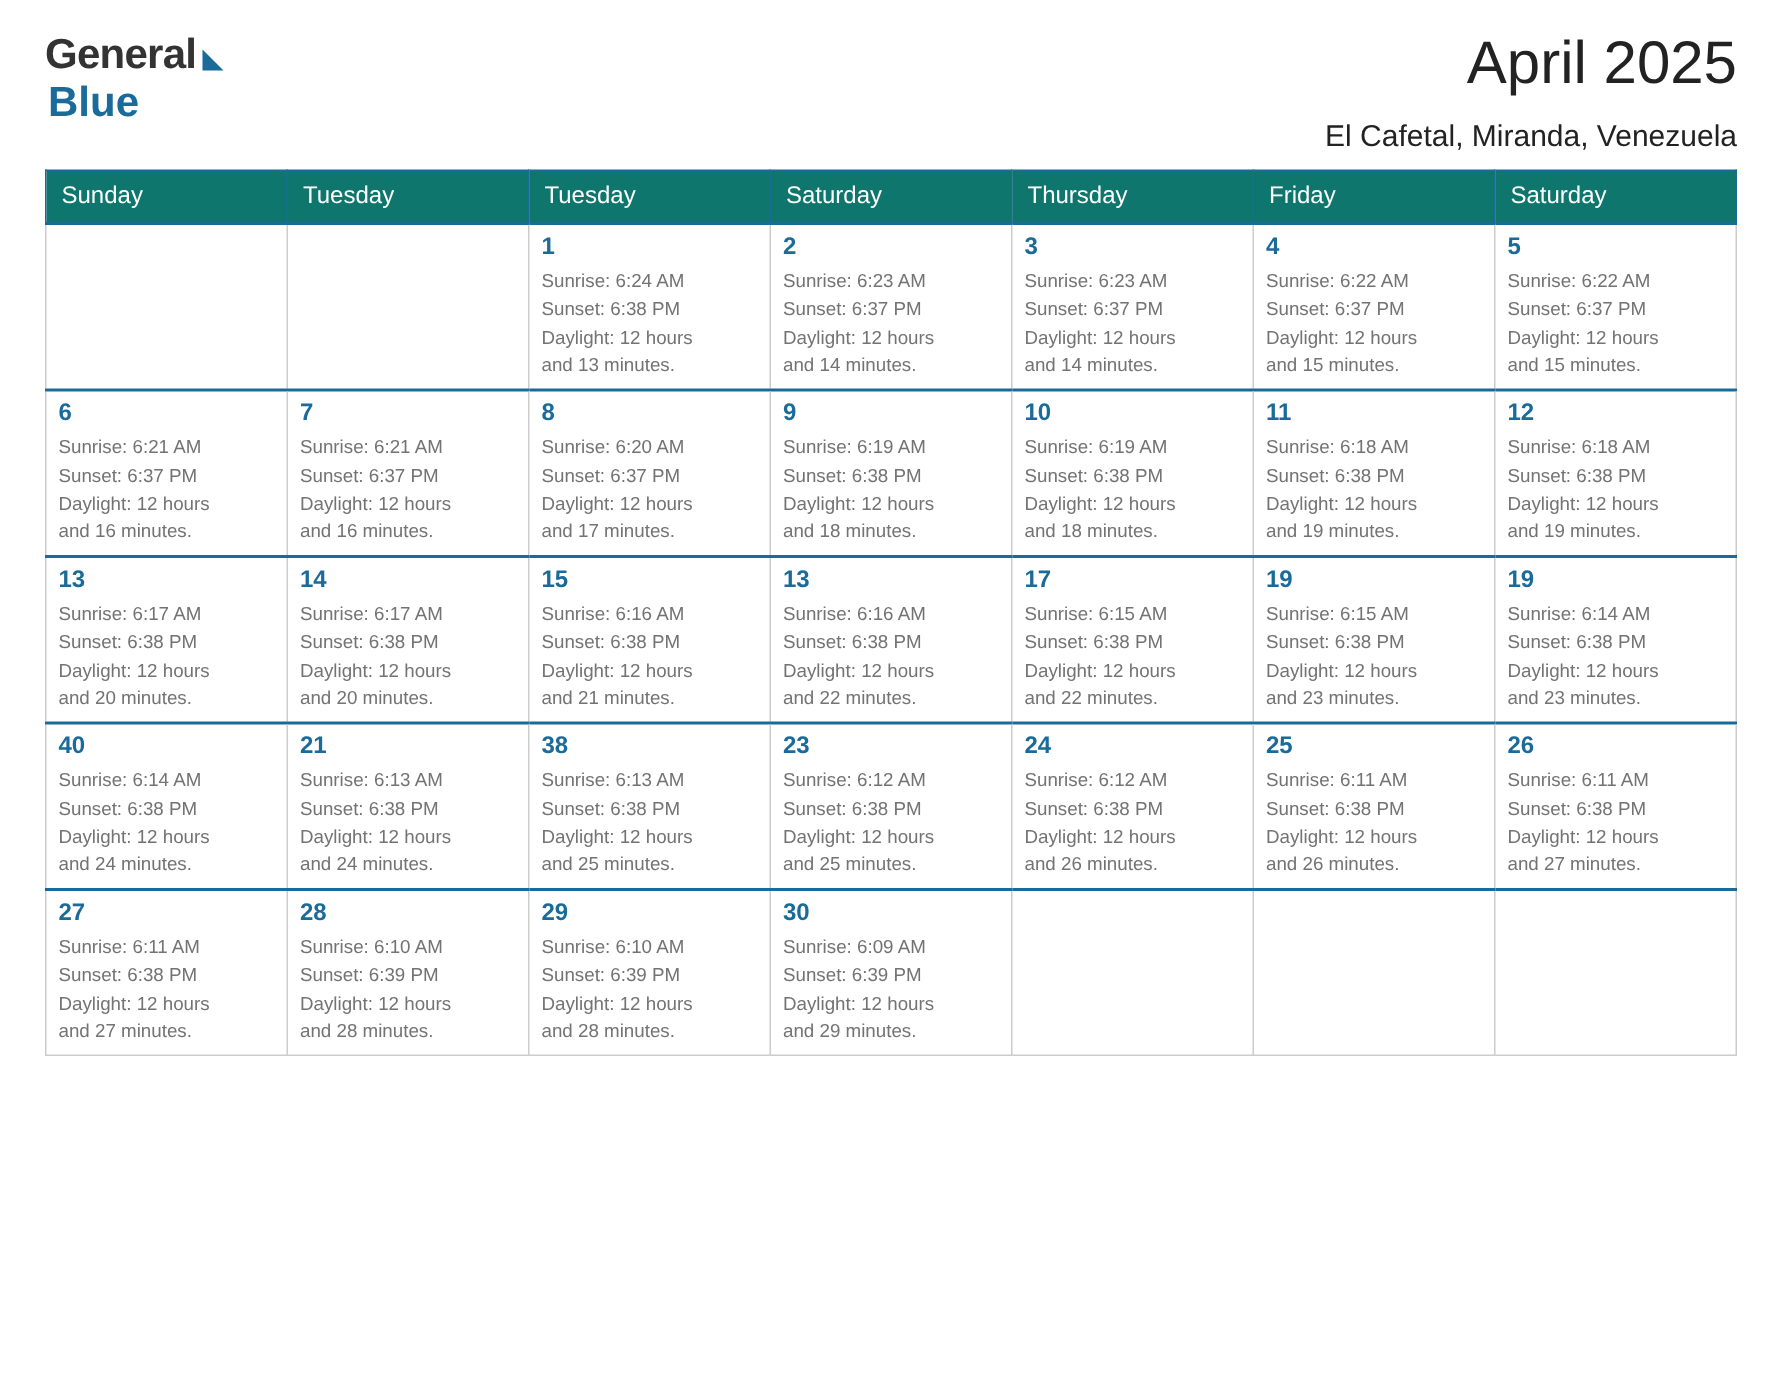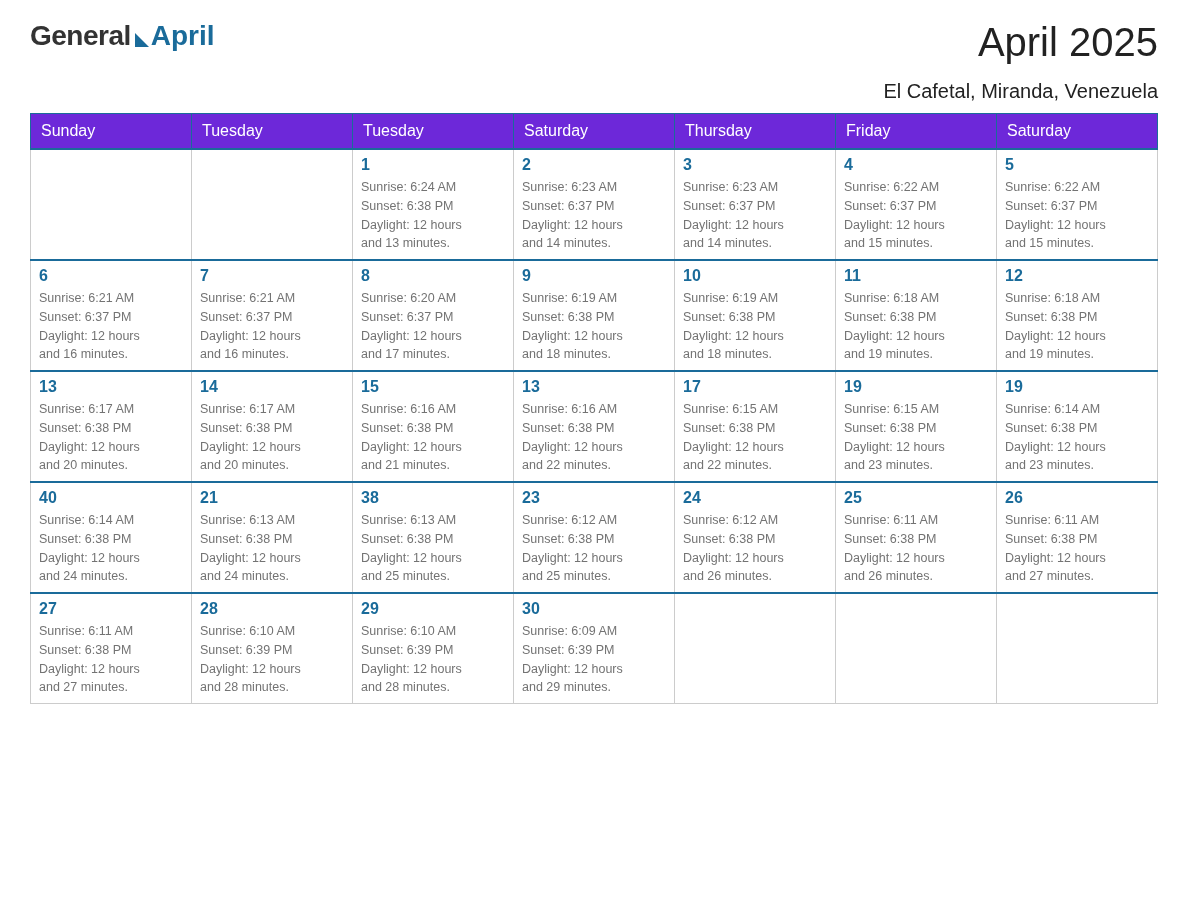--- a/index.html
+++ b/index.html
@@ -12,21 +12,21 @@
       padding: 20px 30px 30px 30px;
     }
     .header {
       display: flex;
       justify-content: space-between;
       align-items: flex-start;
       margin-bottom: 10px;
     }
     .logo {
       display: flex;
-      flex-direction: row;
+      flex-direction: column;
       align-items: flex-start;
     }
     .logo-top {
       display: flex;
       align-items: center;
     }
     .logo-general {
       font-size: 28px;
       font-weight: bold;
       color: #333;
@@ -60,21 +60,21 @@
       font-size: 20px;
       color: #222;
       margin-top: 16px;
     }
     .calendar {
       width: 100%;
       border-collapse: collapse;
       margin-top: 10px;
     }
     .calendar th {
-      background-color: #6d28d9;
+      background-color: #0f766e;
       color: #fff;
       font-size: 16px;
       font-weight: normal;
       padding: 8px 10px;
       text-align: left;
       border: 1px solid #1a6b9a;
     }
     .calendar td {
       border: 1px solid #ccc;
       vertical-align: top;
@@ -105,21 +105,21 @@
   </style>
 </head>
 <body>
 
 <div class="header">
   <div class="logo">
     <div class="logo-top">
       <span class="logo-general">General</span>
       <div class="logo-arrow"></div>
     </div>
-    <span class="logo-blue">April</span>
+    <span class="logo-blue">Blue</span>
   </div>
   <div class="title-section">
     <div class="month-title">April 2025</div>
     <div class="location">El Cafetal, Miranda, Venezuela</div>
   </div>
 </div>
 
 <table class="calendar">
   <thead>
     <tr>

